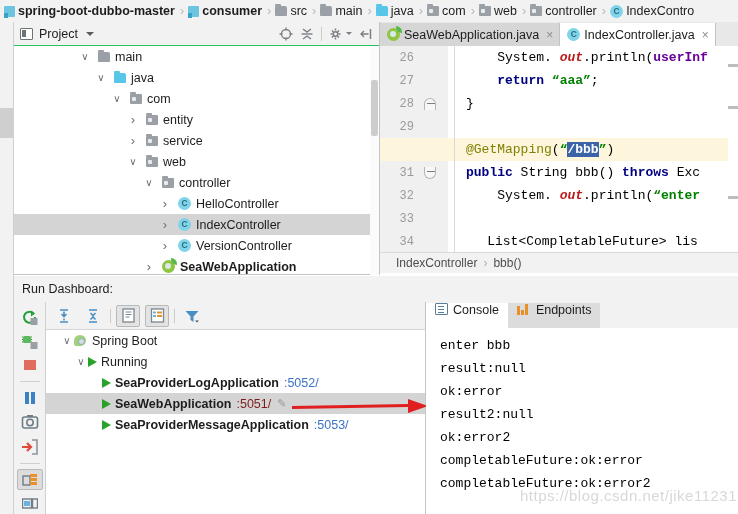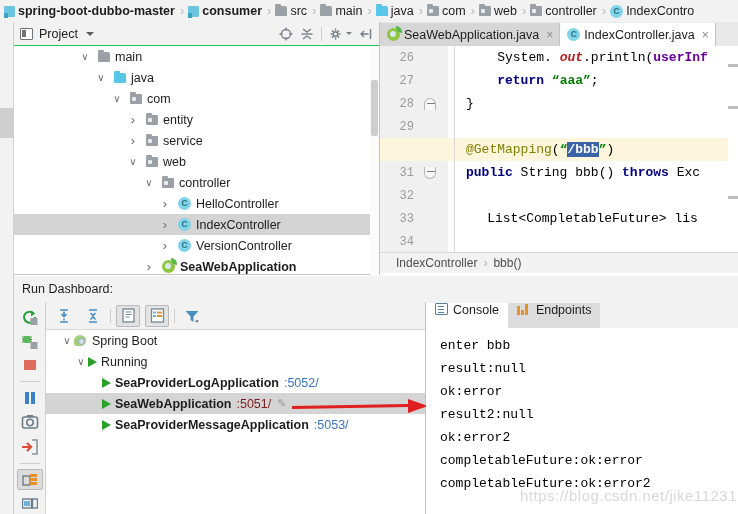--- a/index.html
+++ b/index.html
@@ -435,20 +435,21 @@
         </div>
       <div id="code-lines">
           <div class="hl-band" style="top: 92px;"></div>
           <div class="indent-guide" style="left: 6px; top: 0px; height: 206px;"></div>
           <div class="cline" style="position: relative; padding-left: 18px;">    System. <span class="fld">out</span>.println(<span class="pfld">userInf</span></div>
           <div class="cline" style="position: relative; padding-left: 18px;">    <span class="kw">return</span> <span class="str">“aaa”</span>;</div>
           <div class="cline" style="position: relative; padding-left: 18px;">}</div>
           <div class="cline" style="position: relative; padding-left: 18px;"></div>
           <div class="cline" style="position: relative; padding-left: 18px;"><span class="ann">@GetMapping</span>(<span class="str">“</span><span class="selhl">/bbb</span><span class="str">”</span>)</div>
           <div class="cline" style="position: relative; padding-left: 18px;"><span class="kw">public</span> String bbb() <span class="kw">throws</span> Exc</div>
+          <div class="cline" style="position: relative; padding-left: 18px;">    System. <span class="fld">out</span>.println(<span class="str">“enter </span></div>
           <div class="cline" style="position: relative; padding-left: 18px;"></div>
           <div class="cline" style="position: relative; padding-left: 8px;">    List&lt;CompletableFuture&gt; lis</div>
         </div>
       <div id="ed-scroll">
           <div class="mark" style="top: 18px; background: rgb(189, 189, 189);"></div>
           <div class="mark" style="top: 60px; background: rgb(189, 189, 189);"></div>
           <div class="mark" style="top: 150px; background: rgb(189, 189, 189);"></div>
         </div>
     </div>
     <div id="breadcrumb-bottom">

